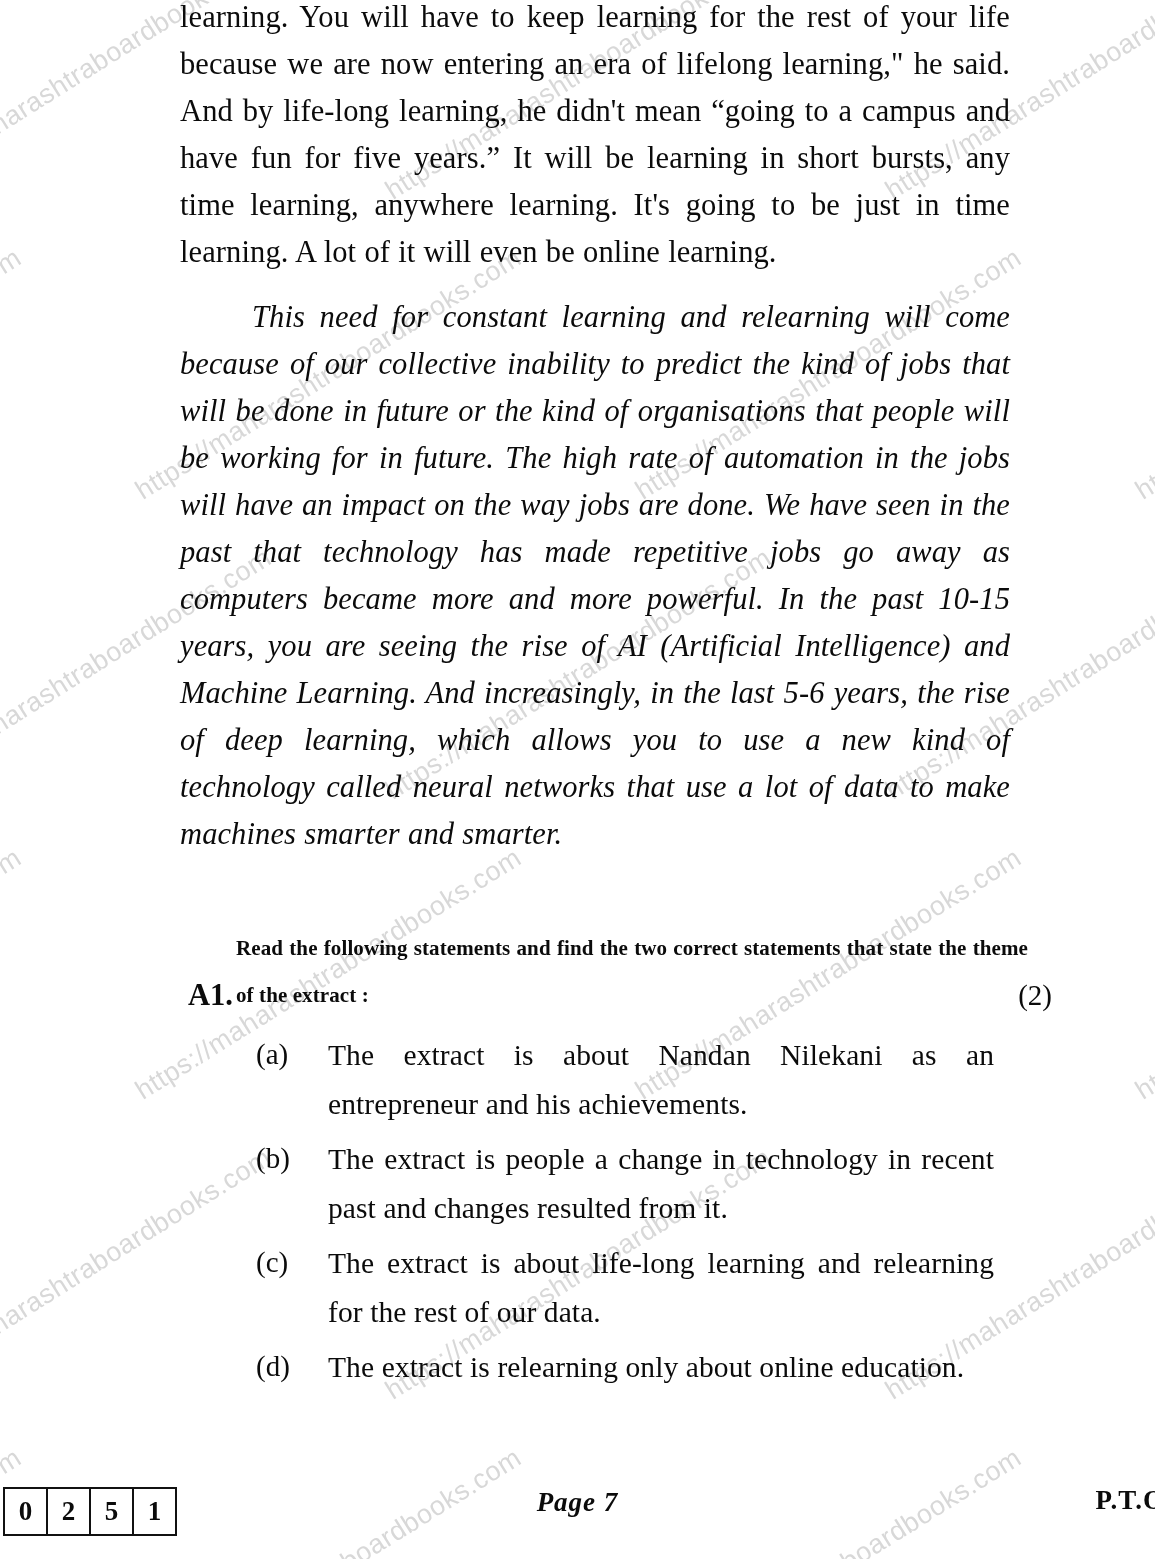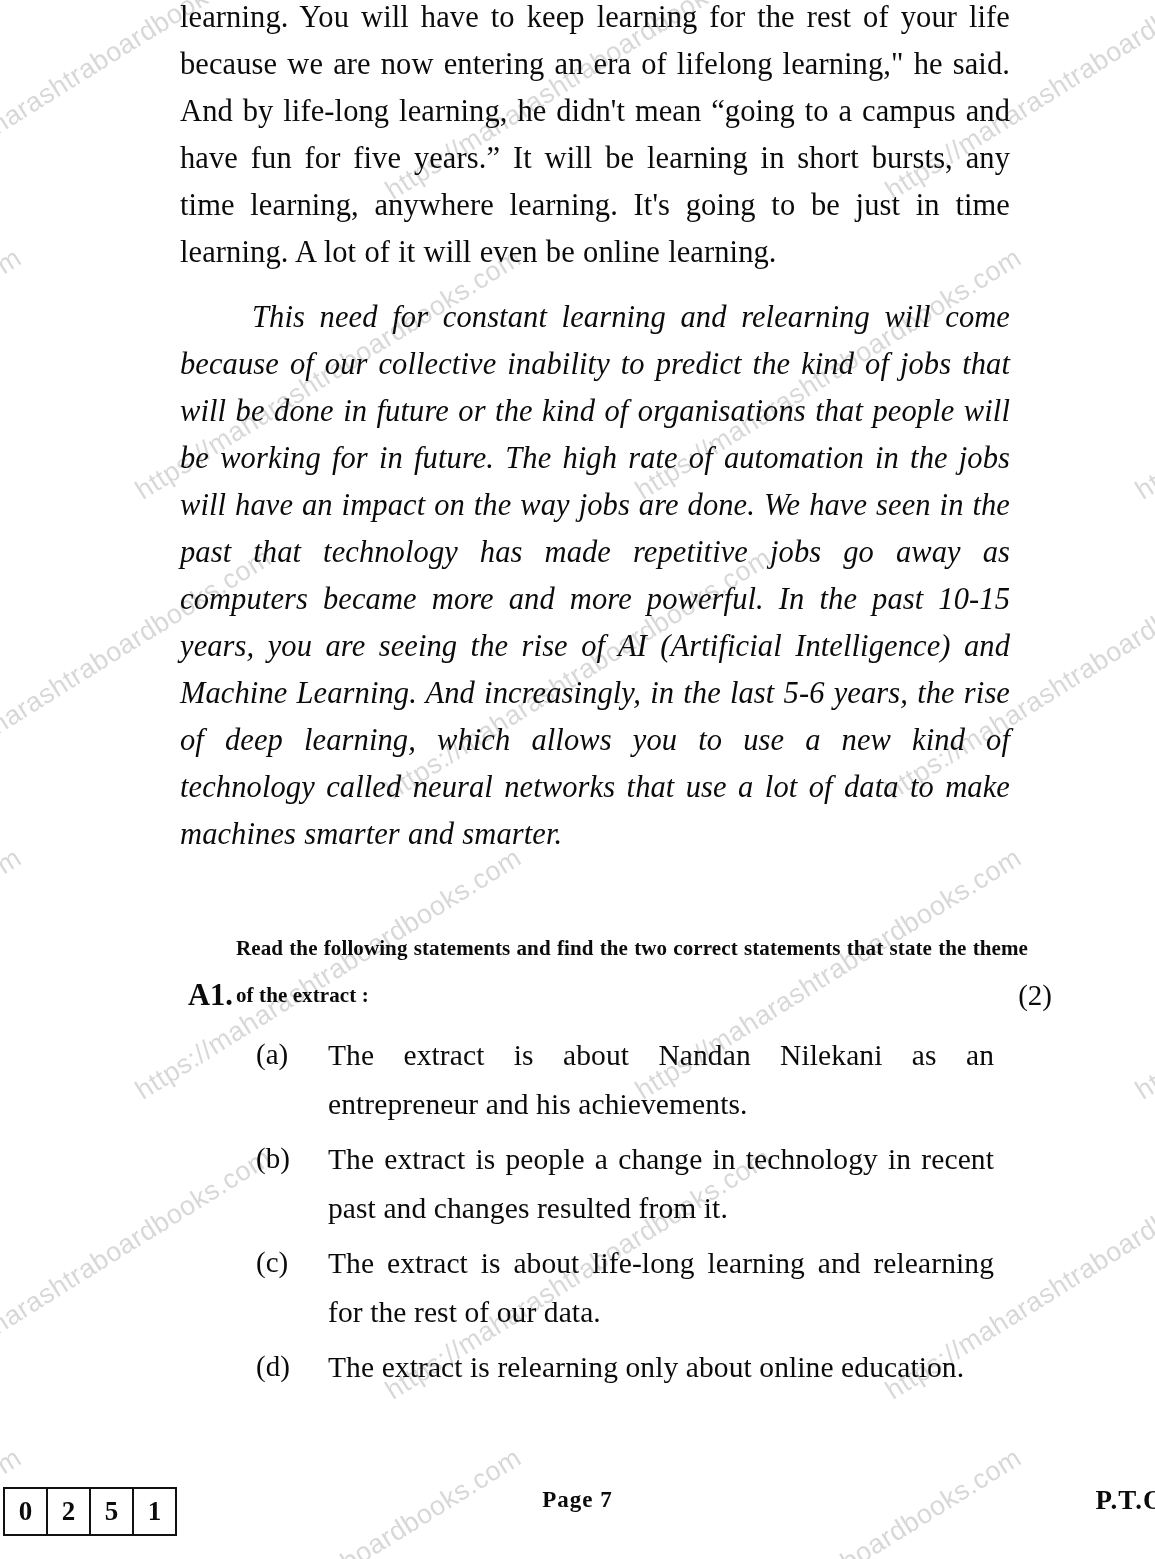--- a/index.html
+++ b/index.html
@@ -153,23 +153,24 @@
     background: #ffffff;
   }
   #codebox .cell:first-child { margin-left: 0; }
 
   #pagenum {
     position: absolute;
     left: 0;
     right: 0;
     top: 18px;
     text-align: center;
-    font-size: 23px;
+    font-size: 27px;
     font-weight: bold;
     letter-spacing: 1px;
+    font-style: italic;
   }
   #pto {
     position: absolute;
     right: -10px;
     top: 16px;
     font-size: 27px;
     font-weight: bold;
     letter-spacing: 1px;
   }
 </style>

